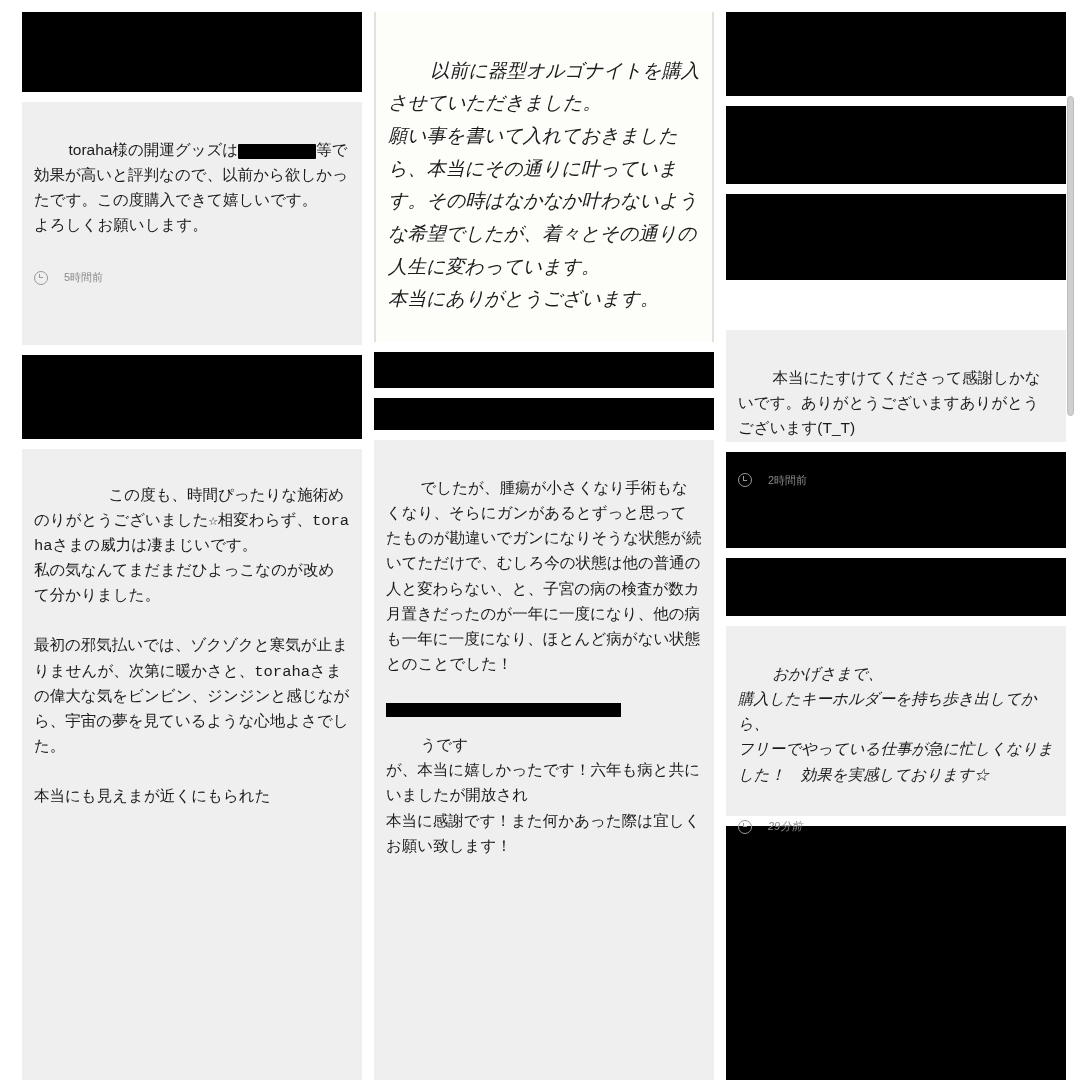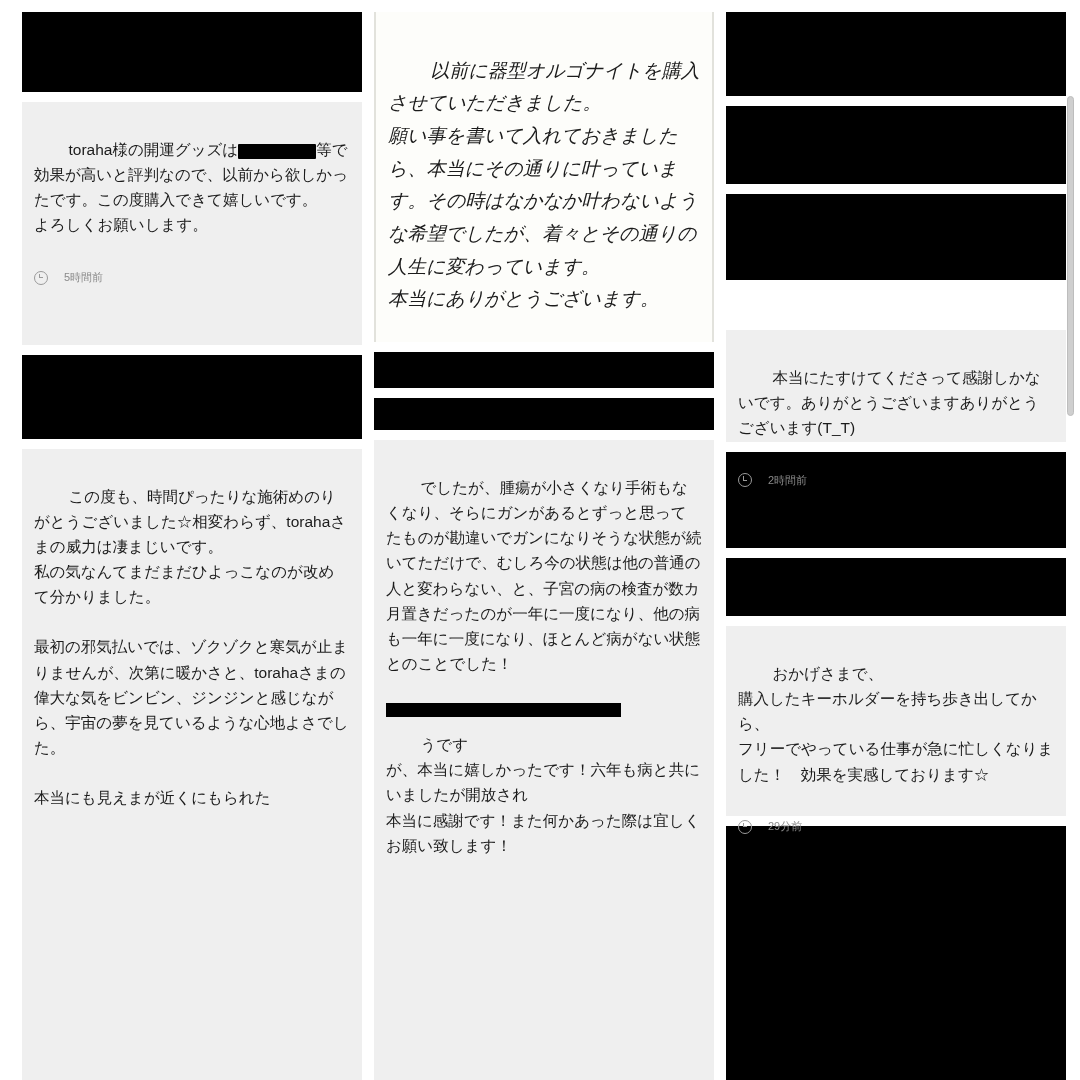--- a/index.html
+++ b/index.html
@@ -156,21 +156,21 @@
 よろしくお願いします。</span>
         <div class="timestamp">
           <span class="clock-icon"></span>
           <span>5時間前</span>
         </div>
       </div>
 
       <div class="redacted-blk" style="height:84px;"></div>
 
 
-      <div class="block" style="flex:1 1 auto;">
+      <div class="block" style="flex:1 1 auto;font-family:Liberation Mono, monospace;">
         <span>この度も、時間ぴったりな施術めのりがとうございました☆相変わらず、torahaさまの威力は凄まじいです。
 私の気なんてまだまだひよっこなのが改めて分かりました。
 
 最初の邪気払いでは、ゾクゾクと寒気が止まりませんが、次第に暖かさと、torahaさまの偉大な気をビンビン、ジンジンと感じながら、宇宙の夢を見ているような心地よさでした。
 
 本当にも見えまが近くにもられた</span>
       </div>
 
     </div>
 
@@ -212,21 +212,21 @@
         <div class="timestamp">
           <span class="clock-icon"></span>
           <span>2時間前</span>
         </div>
       </div>
 
       <div class="redacted-blk" style="height:96px;"></div>
 
       <div class="redacted-blk" style="height:58px;"></div>
 
-      <div class="block" style="height:190px;">
+      <div class="block" style="height:190px;font-style:italic;">
         <span>おかげさまで、
 購入したキーホルダーを持ち歩き出してから、
 フリーでやっている仕事が急に忙しくなりました！　効果を実感しております☆</span>
         <div class="timestamp">
           <span class="clock-icon"></span>
           <span>29分前</span>
         </div>
       </div>
 
       <div class="redacted-blk" style="flex:1 1 auto;min-height:52px;"></div>

